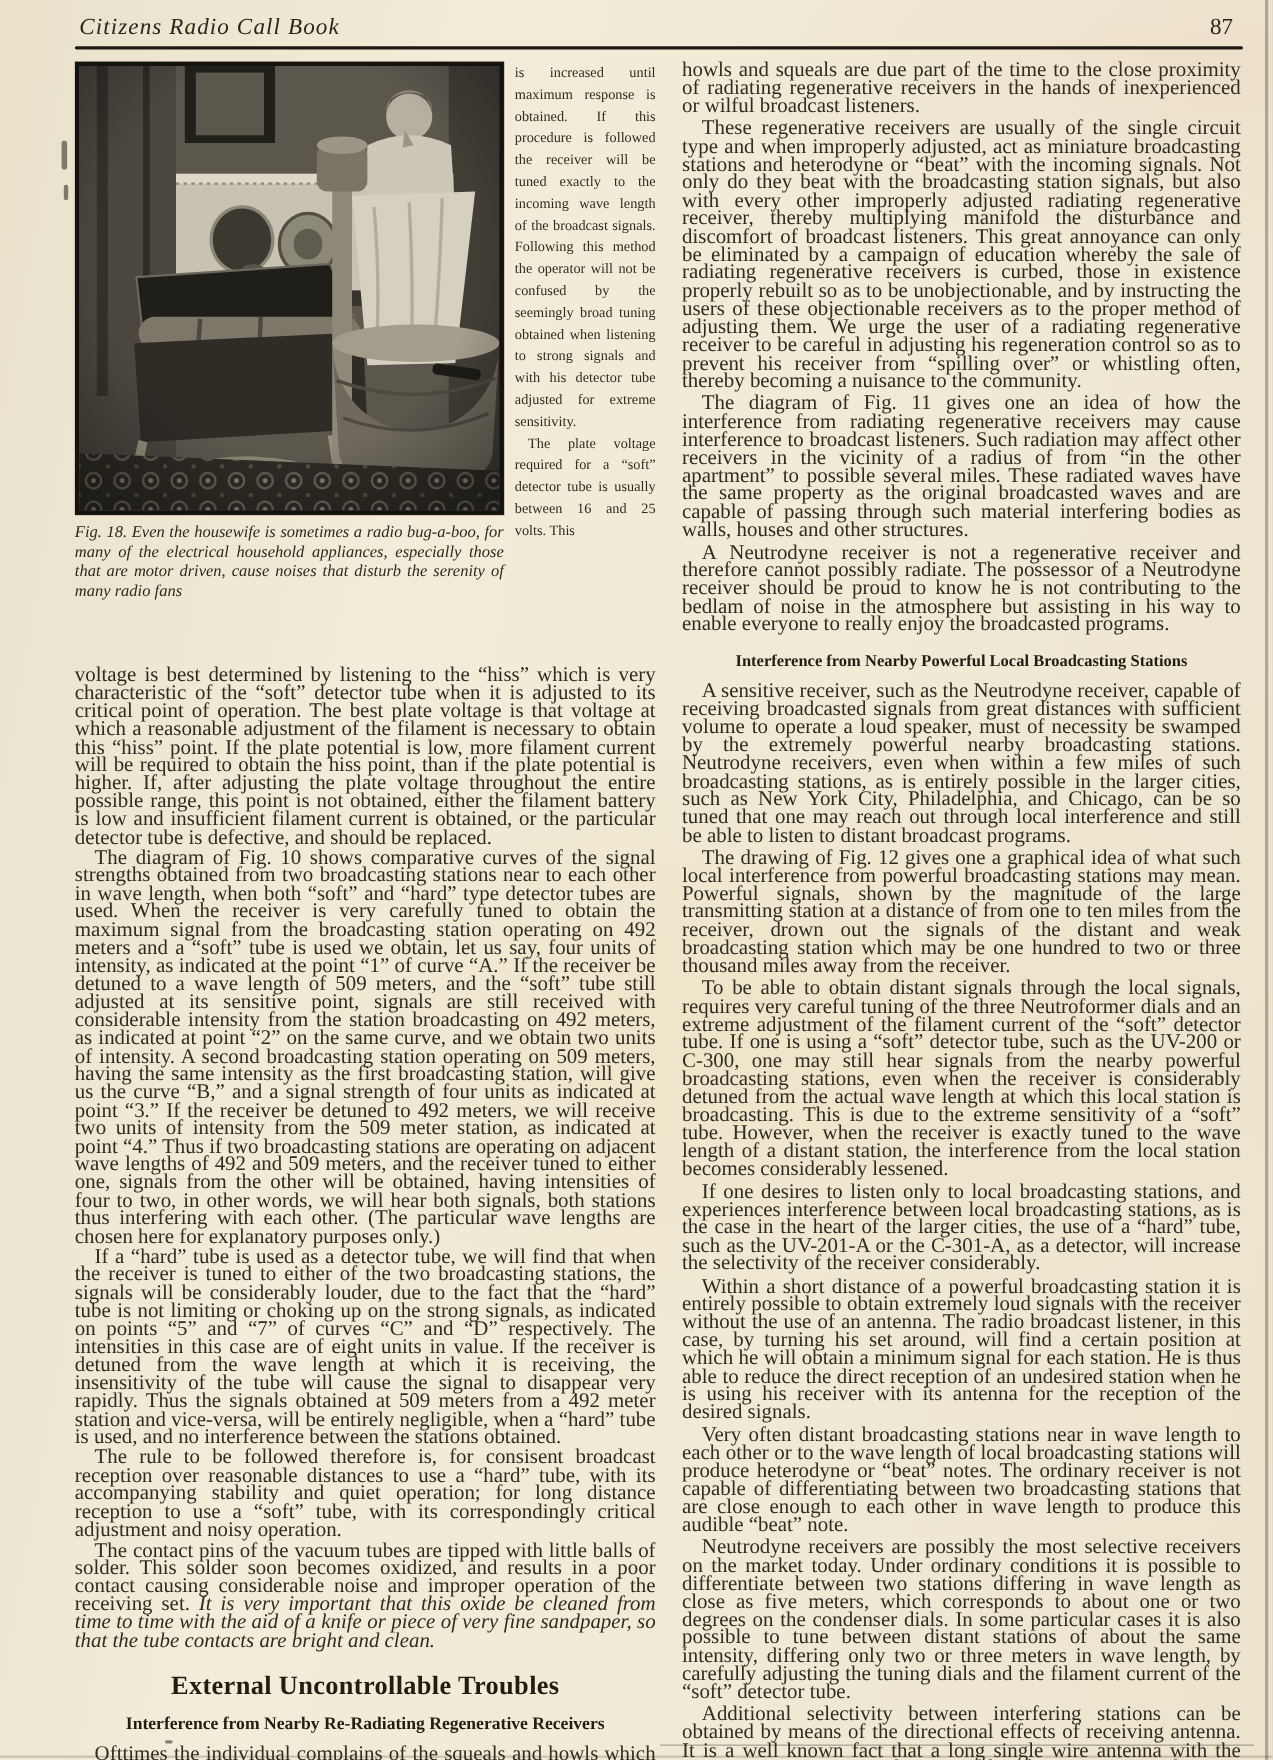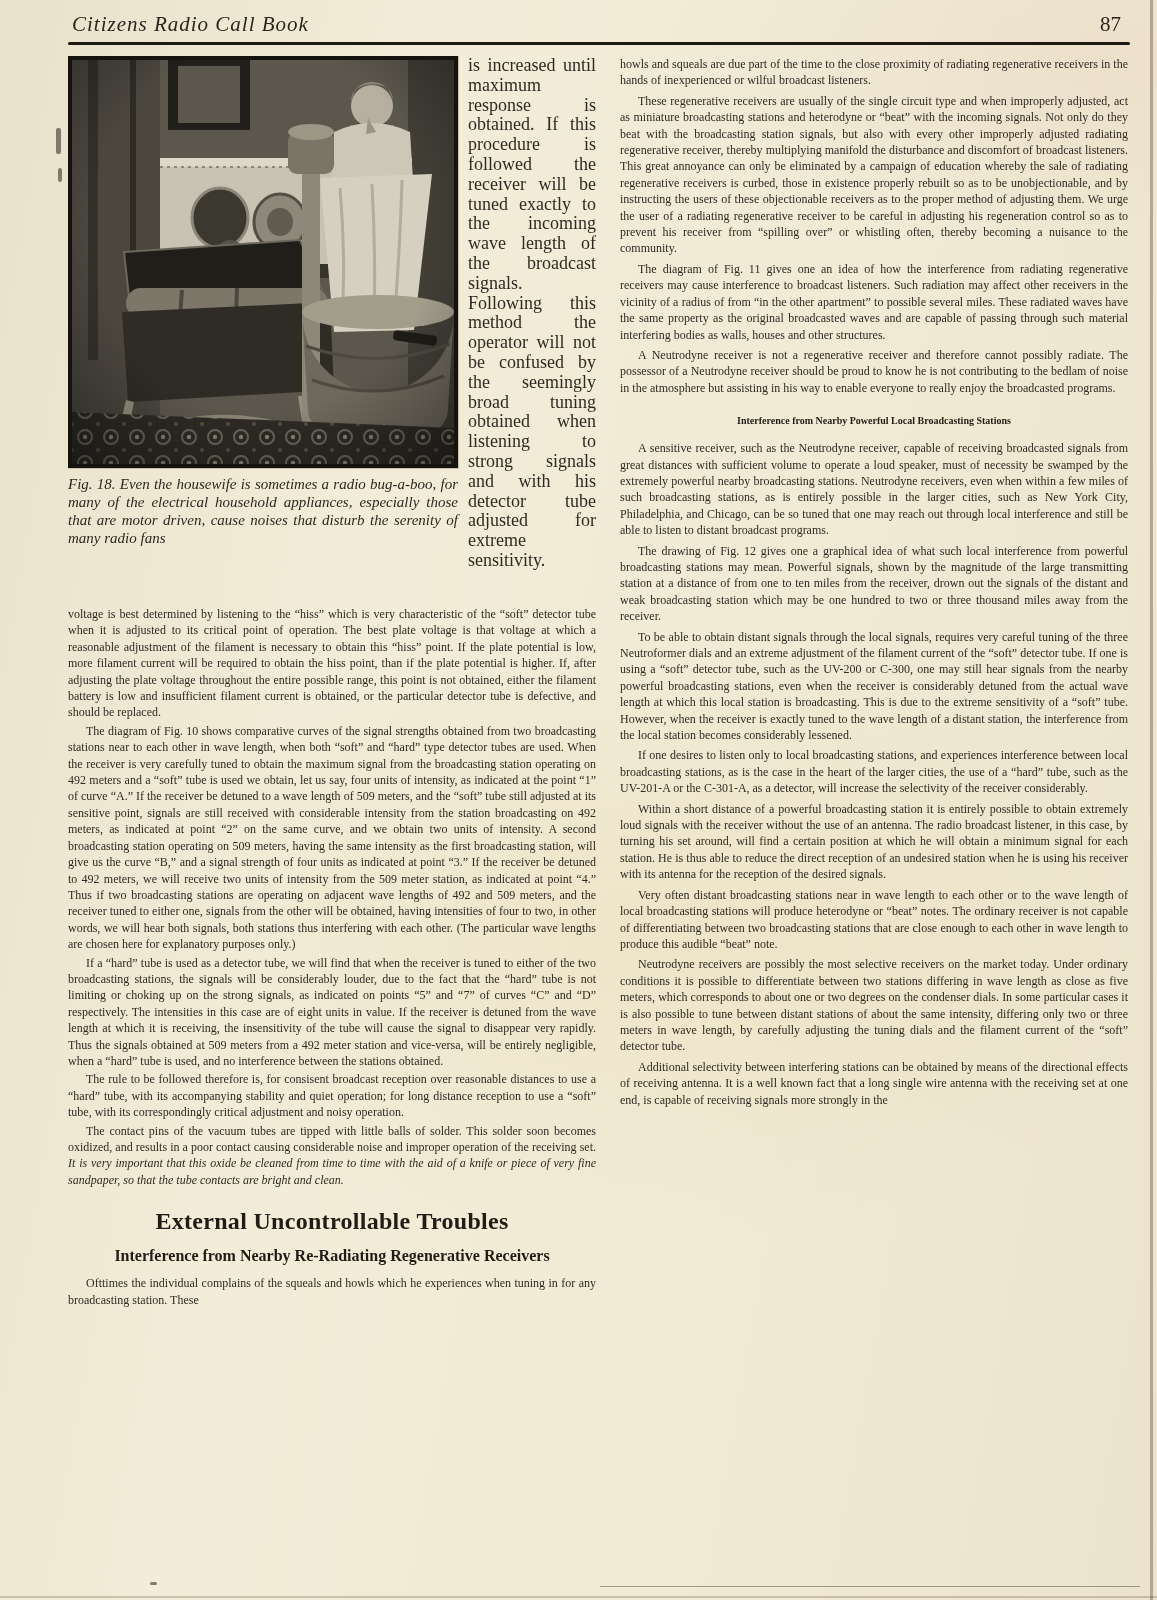--- a/index.html
+++ b/index.html
@@ -19,37 +19,37 @@
   .book-title{font-style:italic;font-size:21px;letter-spacing:1px;color:#2a261d;}
   .page-number{font-size:21px;color:#2a261d;padding-right:6px;}
   .header-rule{position:absolute;top:42px;left:68px;width:1062px;height:3px;background:#1c1a12;border-radius:2px;}
   .bottom-rule{position:absolute;top:1586px;left:600px;width:540px;height:1px;background:rgba(40,34,24,.4);}
 
   .content{position:absolute;top:56px;left:68px;width:1060px;display:flex;gap:24px;}
   .col{text-align:justify;}
   .col.left{width:528px;}
   .col.right{width:508px;}
 
-  p.body{margin:0 0 2px 0;font-size:12px;line-height:16.4px;text-indent:18px;}
+  p.body{margin:0 0 2px 0;font-size:19px;line-height:16.4px;text-indent:18px;}
   p.body.noindent{text-indent:0;}
   .col.right p.body{margin-bottom:4px;}
   i{font-style:italic;}
 
   .media-row{display:flex;gap:10px;height:546px;overflow:hidden;margin-bottom:4px;}
   .photo-block{width:390px;flex:0 0 390px;}
   .photo-frame{border:4px solid #15130d;background:#111;width:382px;height:404px;box-shadow:0 0 0 1px #c9c0a8;}
   .photo-frame svg{display:block;}
   .caption{font-style:italic;font-size:15px;line-height:18px;margin-top:7px;text-align:justify;color:#2c2820;}
-  .side-text{width:128px;flex:0 0 128px;font-size:18px;line-height:19.8px;text-align:justify;}
+  .side-text{width:128px;flex:0 0 128px;font-size:13px;line-height:19.8px;text-align:justify;}
   .side-text p{margin:0;}
   .side-text p.ind{text-indent:12px;}
 
   h2.section{font-size:24px;font-weight:bold;text-align:center;margin:20px 0 12px 0;text-indent:0;color:#211d14;letter-spacing:.3px;}
   h3.sub{font-size:16px;font-weight:bold;text-align:center;margin:0 0 10px 0;text-indent:0;color:#211d14;}
-  .col.right h3.sub{font-size:10px;margin:14px 0 9px 0;line-height:21px;}
+  .col.right h3.sub{font-size:15px;margin:14px 0 9px 0;line-height:21px;}
   .col.right h3.sub .hline{display:block;}
 </style>
 </head>
 <body>
 
 <div class="page">
 
   <div class="header">
     <span class="book-title">Citizens Radio Call Book</span>
     <span class="page-number">87</span>
@@ -134,20 +134,21 @@
               </g>
 
               <polygon points="0,352 382,368 382,404 0,404" fill="url(#carpet)"></polygon>
               <rect x="0" y="0" width="382" height="404" fill="url(#vig)"></rect>
             </svg>
           </div>
           <p class="caption">Fig. 18. Even the housewife is sometimes a radio bug-a-boo, for many of the electrical household appliances, especially those that are motor driven, cause noises that disturb the serenity of many radio fans</p>
         </div>
         <div class="side-text">
           <p>is increased until maximum response is obtained. If this procedure is followed the receiver will be tuned exactly to the incoming wave length of the broadcast signals. Following this method the operator will not be confused by the seemingly broad tuning obtained when listening to strong signals and with his detector tube adjusted for extreme sensitivity.</p>
+          <p class="ind">The plate voltage required for a “soft” detector tube is usually between 16 and 25 volts. This</p>
         </div>
       </div>
 
       <p class="body noindent">voltage is best determined by listening to the “hiss” which is very characteristic of the “soft” detector tube when it is adjusted to its critical point of operation. The best plate voltage is that voltage at which a reasonable adjustment of the filament is necessary to obtain this “hiss” point. If the plate potential is low, more filament current will be required to obtain the hiss point, than if the plate potential is higher. If, after adjusting the plate voltage throughout the entire possible range, this point is not obtained, either the filament battery is low and insufficient filament current is obtained, or the particular detector tube is defective, and should be replaced.</p>
       <p class="body">The diagram of Fig. 10 shows comparative curves of the signal strengths obtained from two broadcasting stations near to each other in wave length, when both “soft” and “hard” type detector tubes are used. When the receiver is very carefully tuned to obtain the maximum signal from the broadcasting station operating on 492 meters and a “soft” tube is used we obtain, let us say, four units of intensity, as indicated at the point “1” of curve “A.” If the receiver be detuned to a wave length of 509 meters, and the “soft” tube still adjusted at its sensitive point, signals are still received with considerable intensity from the station broadcasting on 492 meters, as indicated at point “2” on the same curve, and we obtain two units of intensity. A second broadcasting station operating on 509 meters, having the same intensity as the first broadcasting station, will give us the curve “B,” and a signal strength of four units as indicated at point “3.” If the receiver be detuned to 492 meters, we will receive two units of intensity from the 509 meter station, as indicated at point “4.” Thus if two broadcasting stations are operating on adjacent wave lengths of 492 and 509 meters, and the receiver tuned to either one, signals from the other will be obtained, having intensities of four to two, in other words, we will hear both signals, both stations thus interfering with each other. (The particular wave lengths are chosen here for explanatory purposes only.)</p>
       <p class="body">If a “hard” tube is used as a detector tube, we will find that when the receiver is tuned to either of the two broadcasting stations, the signals will be considerably louder, due to the fact that the “hard” tube is not limiting or choking up on the strong signals, as indicated on points “5” and “7” of curves “C” and “D” respectively. The intensities in this case are of eight units in value. If the receiver is detuned from the wave length at which it is receiving, the insensitivity of the tube will cause the signal to disappear very rapidly. Thus the signals obtained at 509 meters from a 492 meter station and vice-versa, will be entirely negligible, when a “hard” tube is used, and no interference between the stations obtained.</p>
       <p class="body">The rule to be followed therefore is, for consisent broadcast reception over reasonable distances to use a “hard” tube, with its accompanying stability and quiet operation; for long distance reception to use a “soft” tube, with its correspondingly critical adjustment and noisy operation.</p>
       <p class="body"><span>The contact pins of the vacuum tubes are tipped with little balls of solder. This solder soon becomes oxidized, and results in a poor contact causing considerable noise and improper operation of the receiving set. </span><i>It is very important that this oxide be cleaned from time to time with the aid of a knife or piece of very fine sandpaper, so that the tube contacts are bright and clean.</i></p>
 
       <h2 class="section">External Uncontrollable Troubles</h2>

